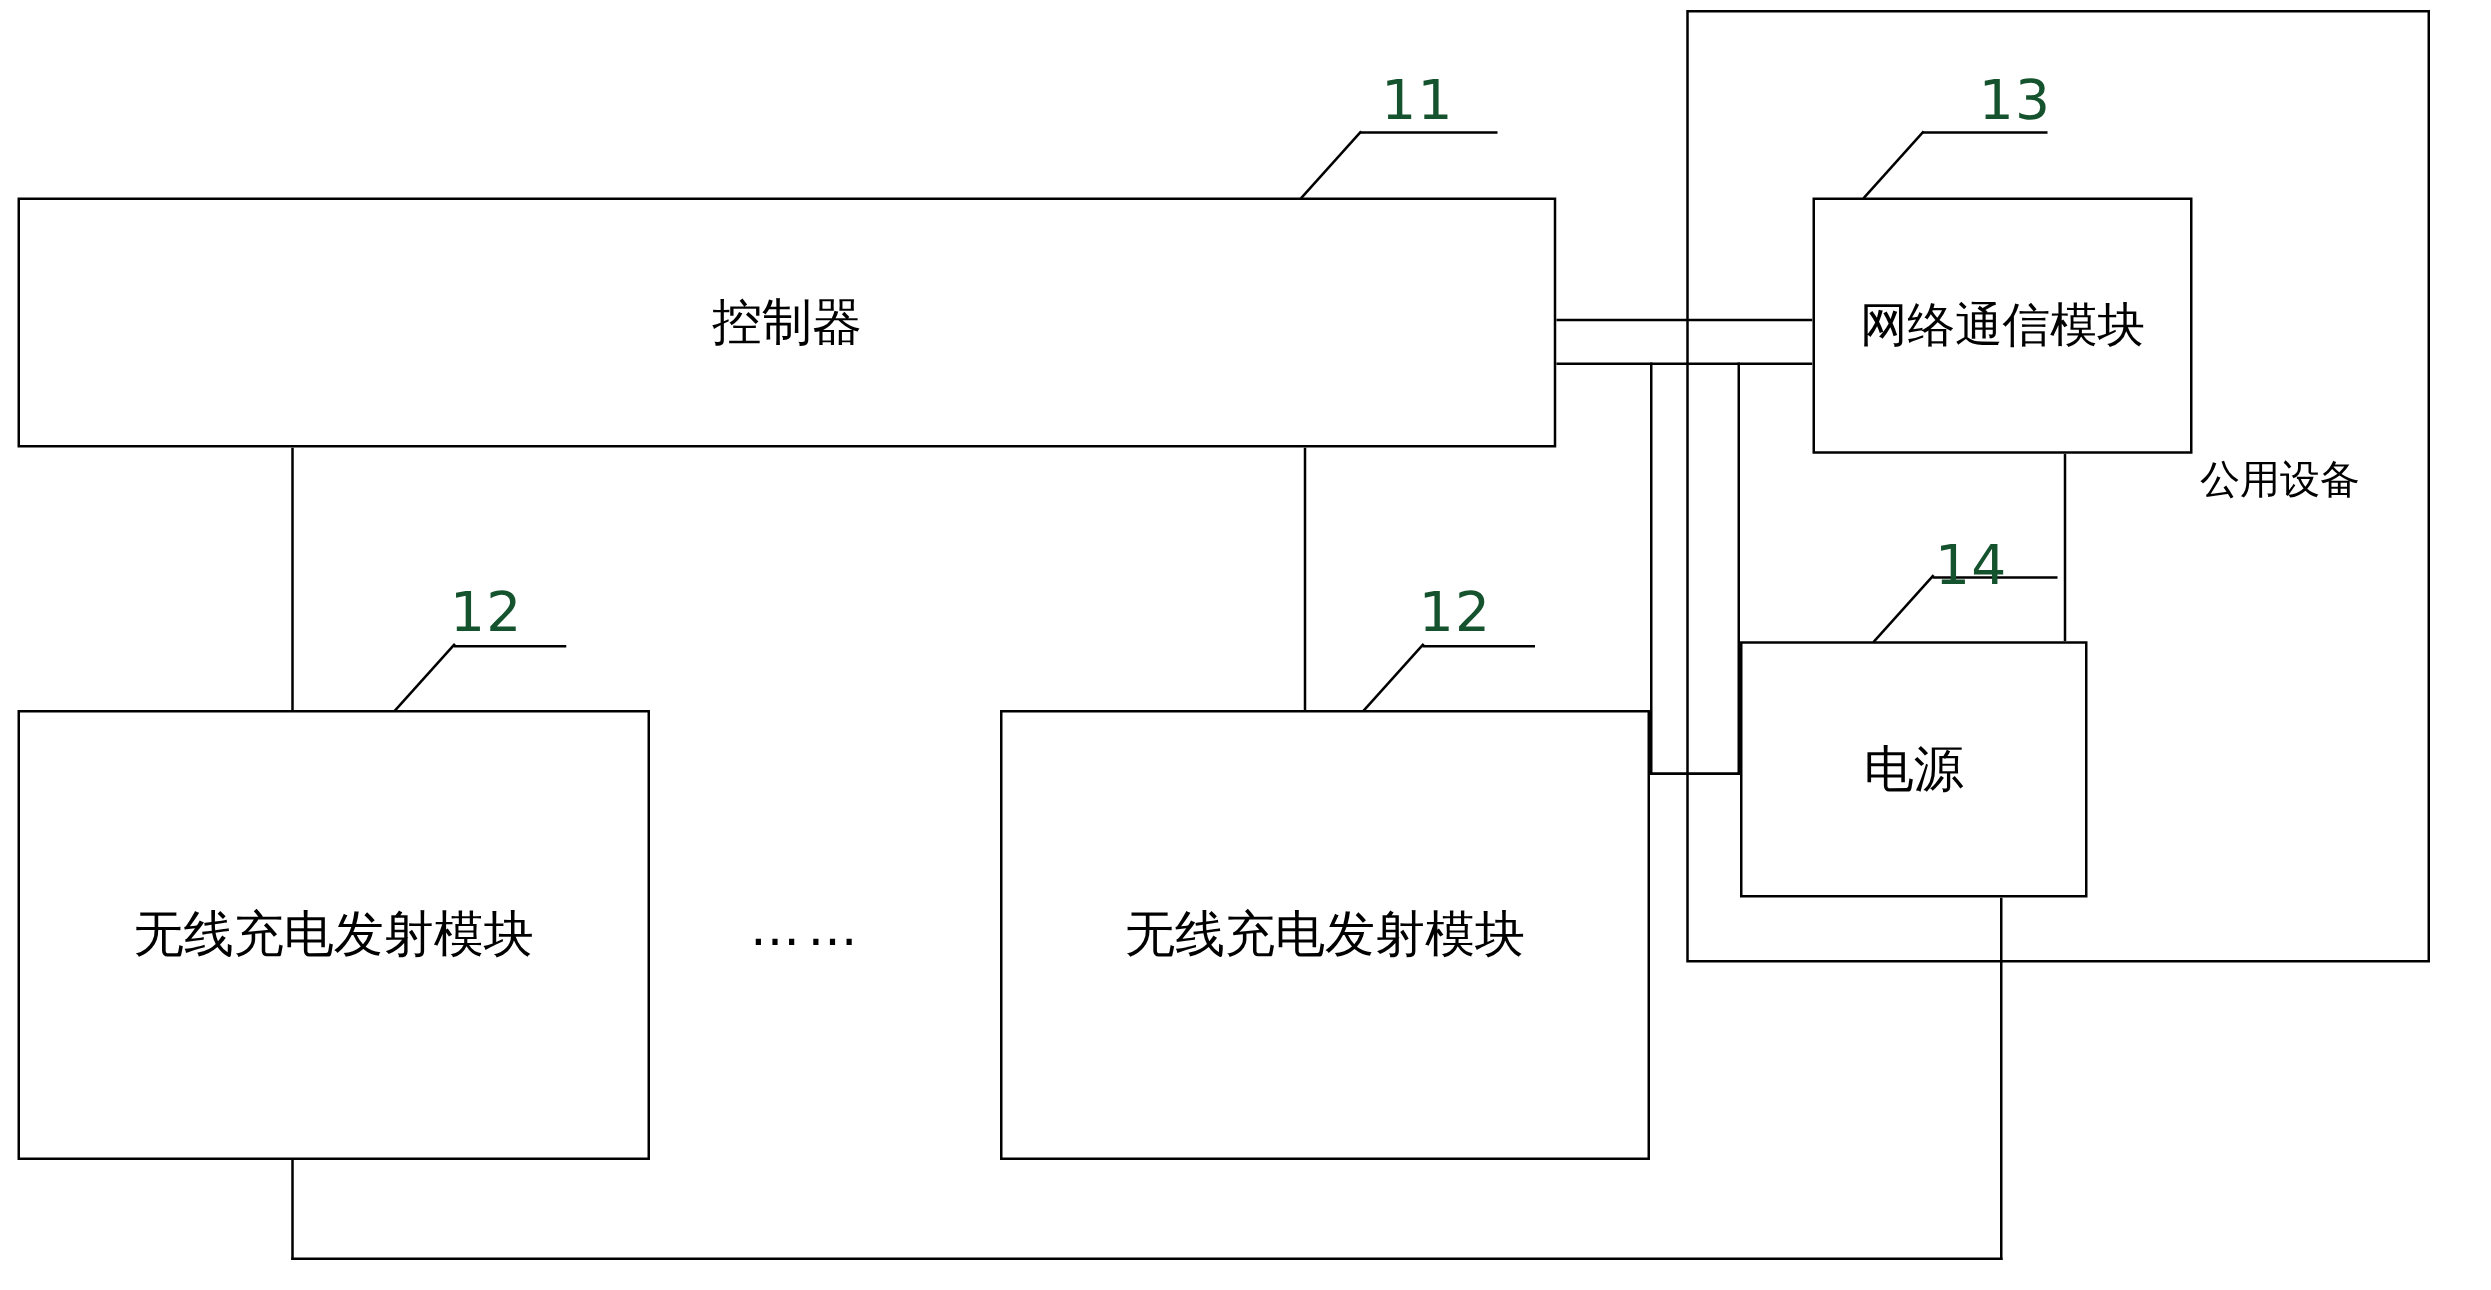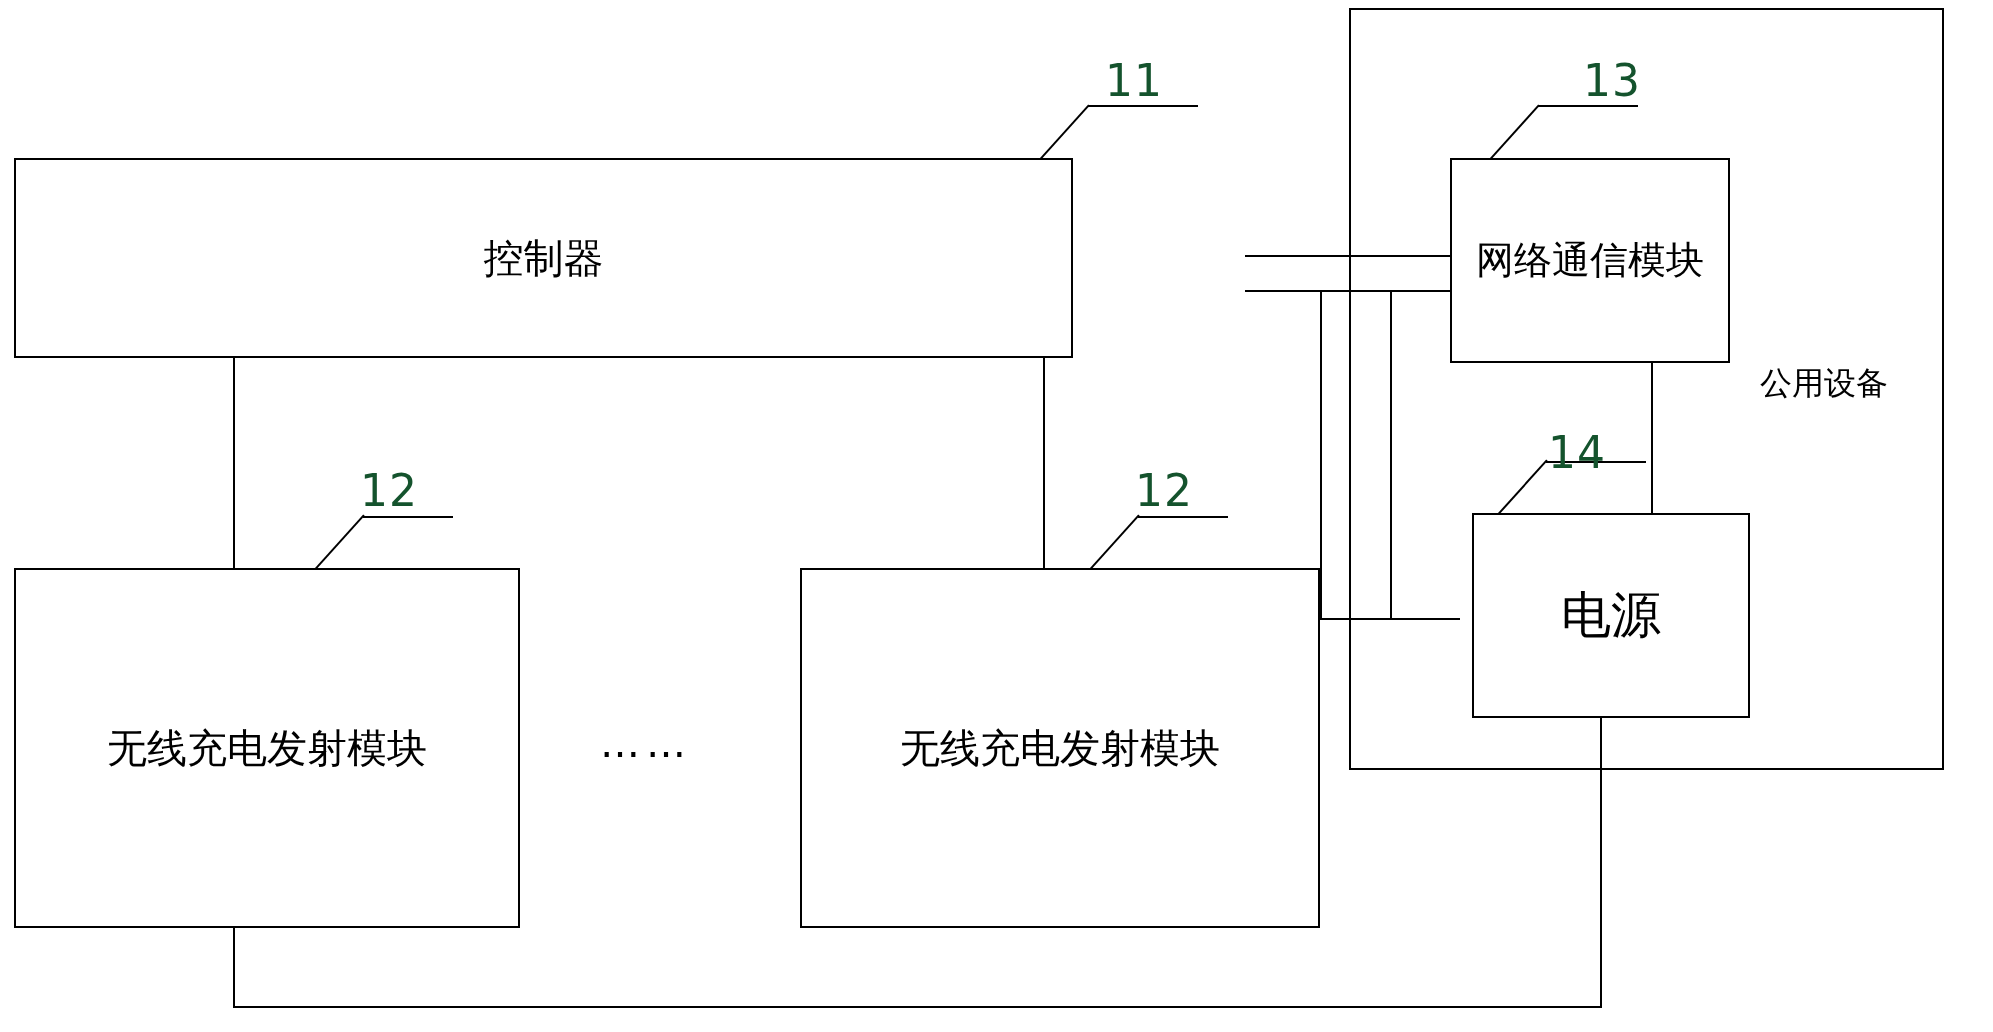--- a/index.html
+++ b/index.html
@@ -87,37 +87,37 @@
 
   <div class="line hline" style="left:1320px; top:618px; width:140px;"></div>
   <div class="line vline" style="left:1320px; top:290px; height:330px;"></div>
 
   <div class="line vline" style="left:1651px; top:363px; height:150px;"></div>
 
   <div class="line vline" style="left:1600px; top:718px; height:290px;"></div>
   <div class="line hline" style="left:233px; top:1006px; width:1369px;"></div>
   <div class="line vline" style="left:233px; top:928px; height:80px;"></div>
 
-  <div class="box" style="left:14px; top:158px; width:1059px; height:200px; font-size:40px;">
+  <div class="box" style="left:14px; top:158px; width:1231px; height:200px; font-size:40px;">
     <span>控制器</span>
   </div>
 
   <div class="box" style="left:14px; top:568px; width:506px; height:360px; font-size:40px;">
     <span>无线充电发射模块</span>
   </div>
 
   <div class="box" style="left:800px; top:568px; width:520px; height:360px; font-size:40px;">
     <span>无线充电发射模块</span>
   </div>
 
-  <div class="box" style="left:1450px; top:158px; width:280px; height:205px; font-size:38px;">
+  <div class="box" style="left:1450px; top:158px; width:304px; height:205px; font-size:38px;">
     <span>网络通信模块</span>
   </div>
 
-  <div class="box" style="left:1472px; top:513px; width:278px; height:205px; font-size:50px;">
+  <div class="box" style="left:1392px; top:513px; width:278px; height:205px; font-size:40px;">
     <span>电源</span>
   </div>
 
   <div class="dots" style="left:600px; top:720px;">……</div>
 
   <div class="leader" style="left:1040px; top:158px; width:72px; transform: rotate(-48deg);"></div>
   <div class="line hline" style="left:1088px; top:105px; width:110px;"></div>
   <div class="ref" style="left:1105px; top:55px;">11</div>
 
   <div class="leader" style="left:315px; top:568px; width:72px; transform: rotate(-48deg);"></div>

